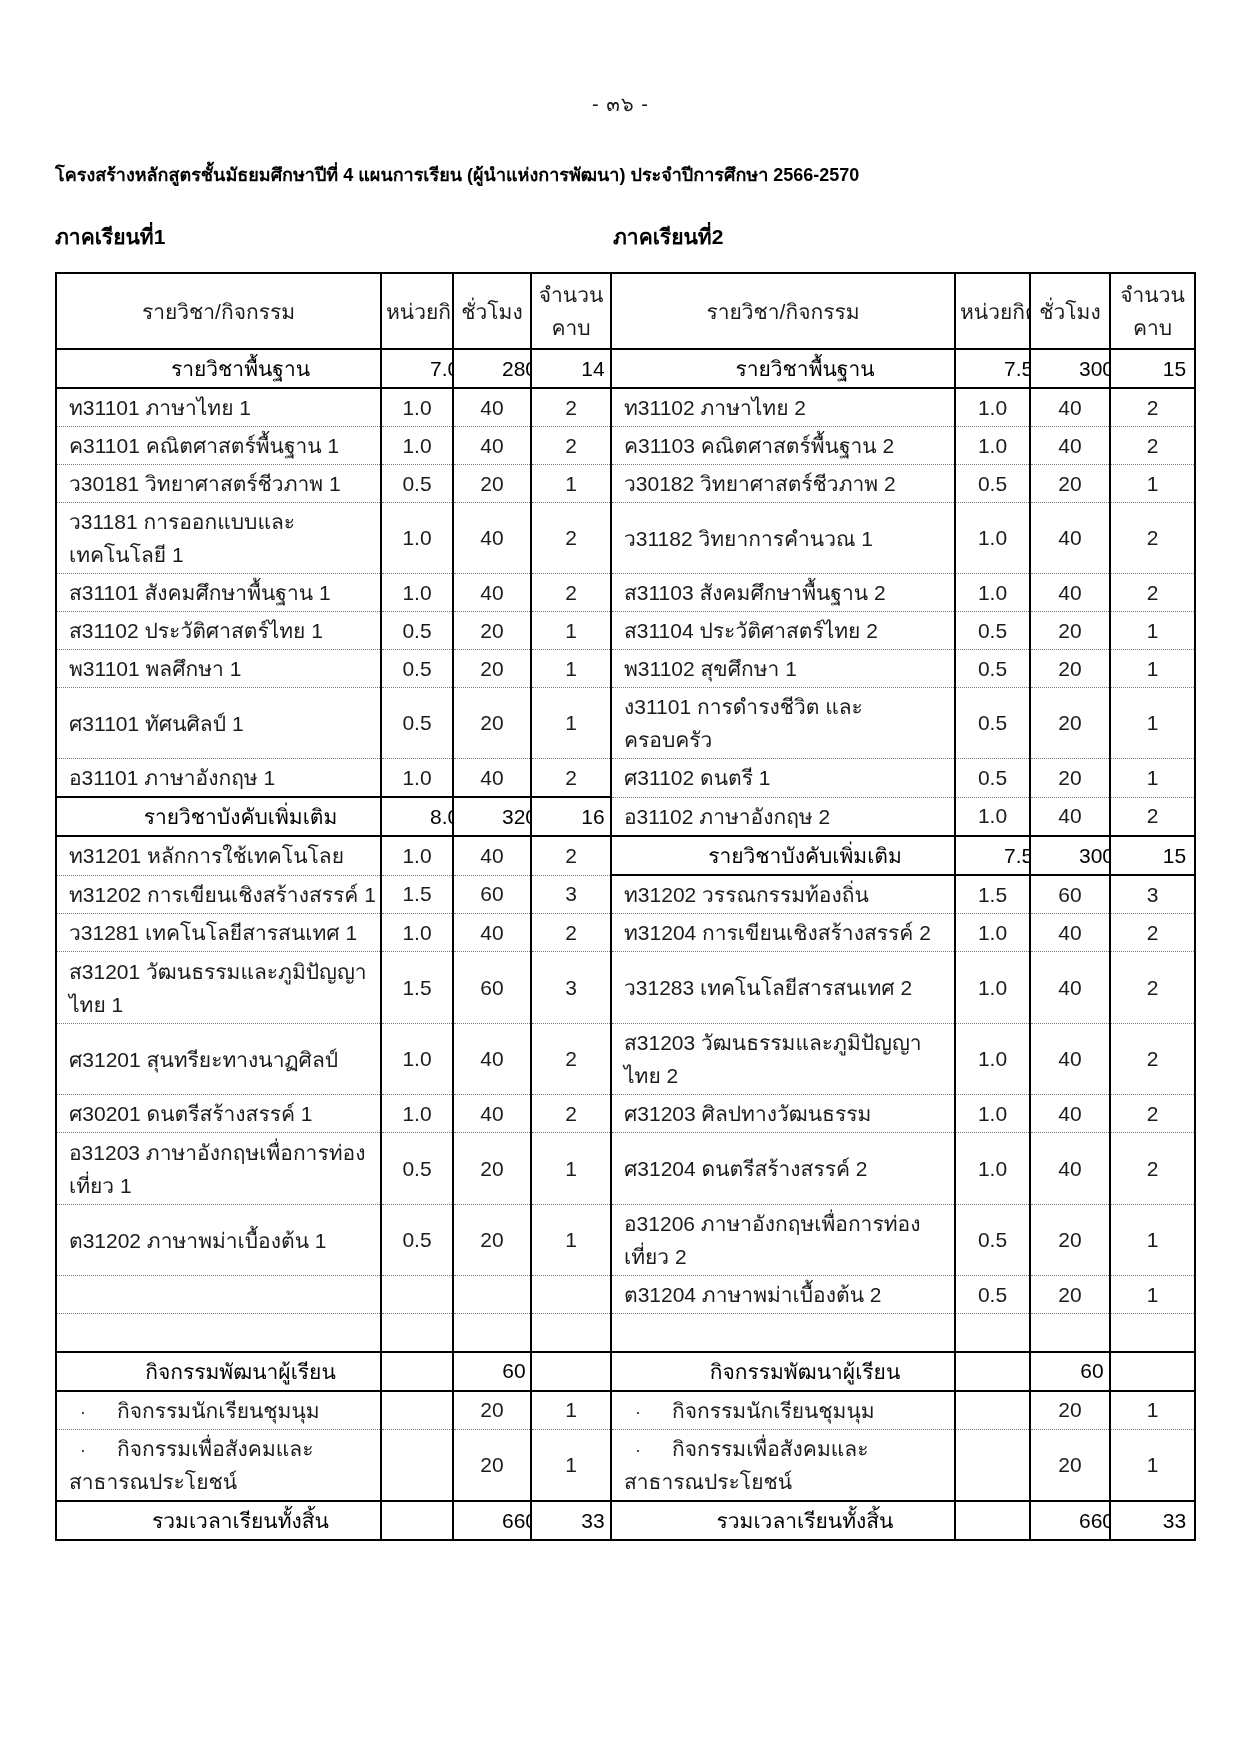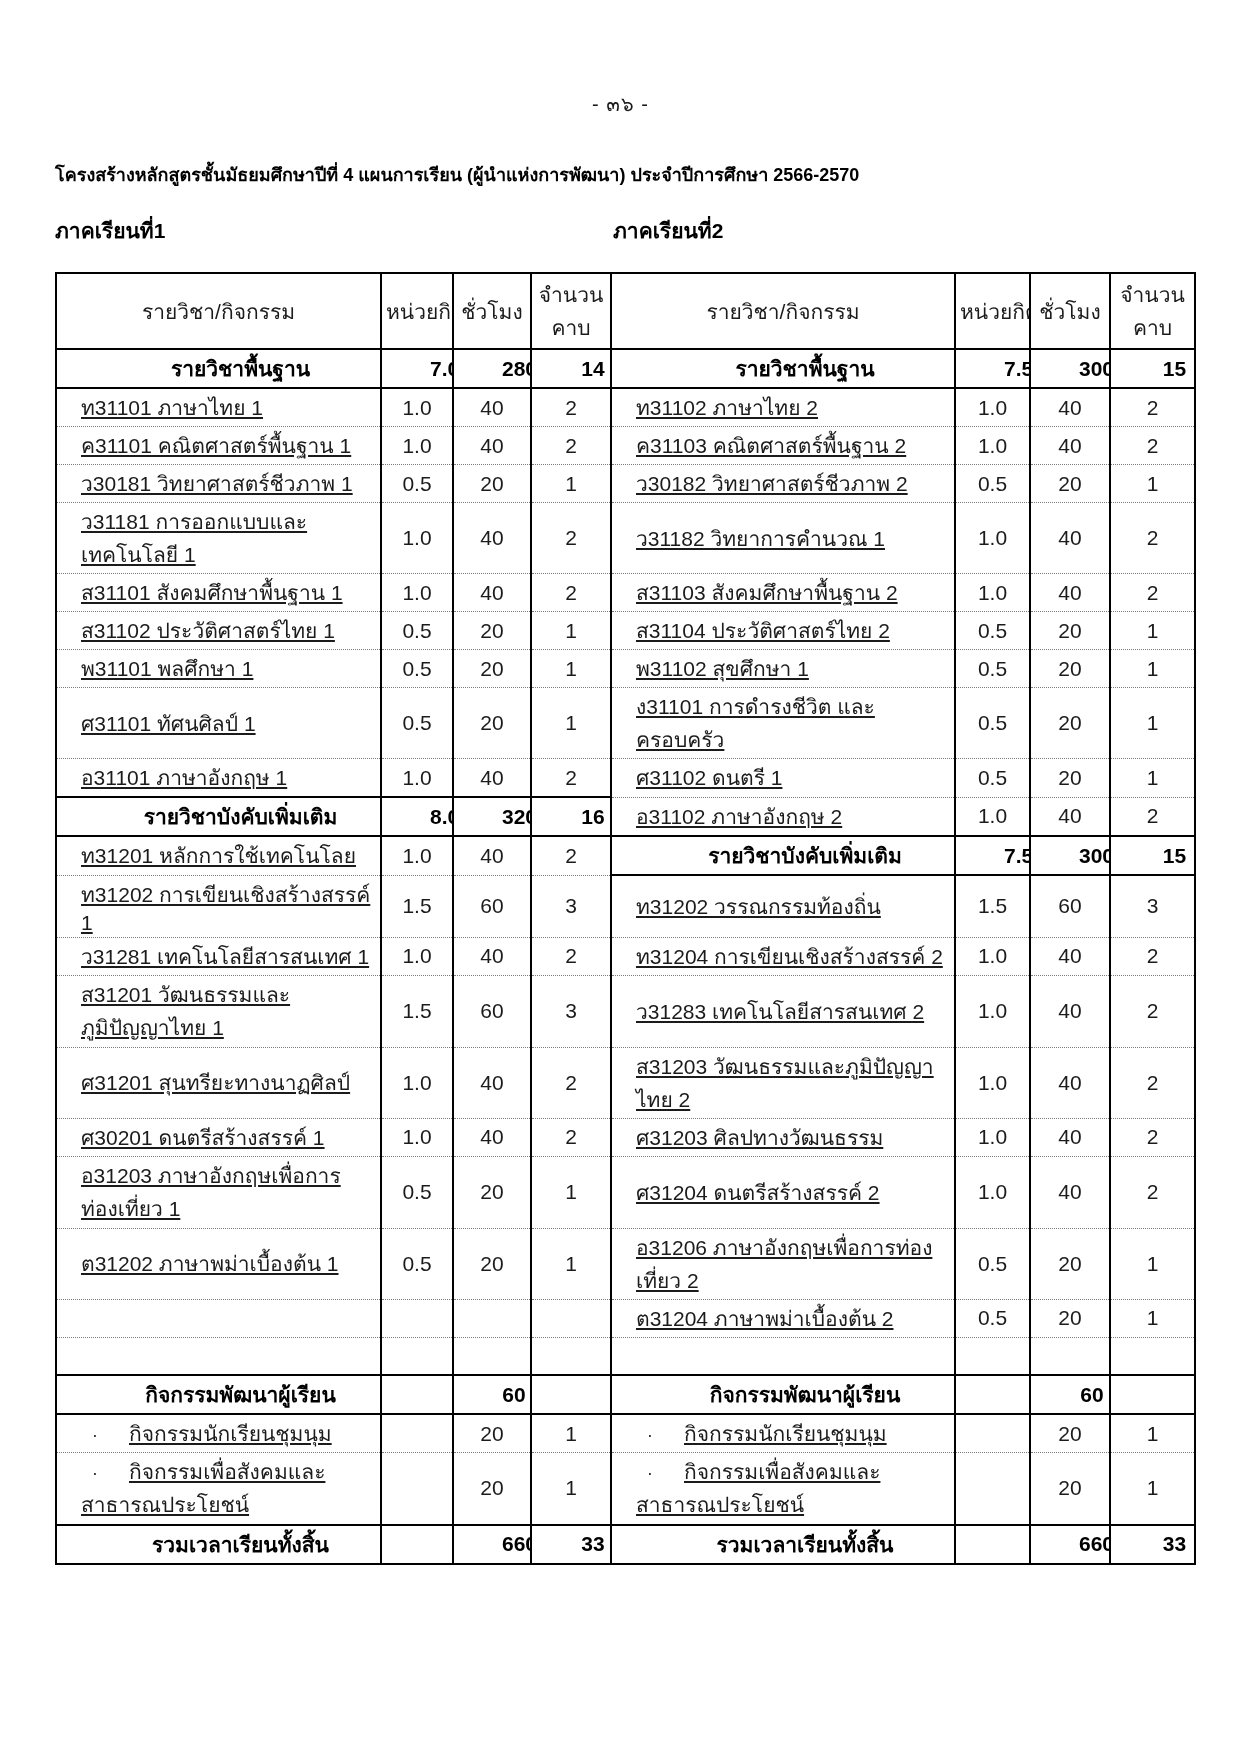--- a/index.html
+++ b/index.html
@@ -10,21 +10,21 @@
   }
   .page-number {
     position:absolute; top:88px; left:0; width:100%;
     text-align:center; font-size:20px; letter-spacing:1px; color:#1a1a1a;
   }
   .doc-title {
     position:absolute; top:160px; left:55px; width:1140px;
     font-size:18px; font-weight:bold; color:#000;
   }
   .semester-labels {
-    position:absolute; top:214px; left:55px; width:1139px;
+    position:absolute; top:220px; left:55px; width:1139px;
     display:flex; font-size:21px; font-weight:bold; color:#000;
   }
   .semester-labels .sem1 { width:558px; }
   .semester-labels .sem2 { flex:1; }
 
   table.curriculum {
     position:absolute; top:272px; left:55px; width:1139px;
     border-collapse:collapse; table-layout:fixed;
     font-size:21px; color:#1b1b1b;
     border:2.5px solid #000;
@@ -43,24 +43,24 @@
     vertical-align:middle; text-align:center;
     padding:2px 4px; overflow:hidden;
   }
   thead tr { height:76px; }
   thead th { font-weight:normal; border-bottom:2.5px solid #000; background:#fff; }
   tbody tr { height:38px; }
   tbody tr.tall { height:72px; }
 
   td { border-top:1px dotted #7c7c7c; }
   td.section, td.total {
-    font-weight:bold; color:#000;
+    font-weight:normal; color:#000;
     border-top:2.5px solid #000; border-bottom:2.5px solid #000;padding-left:48px;
   }
-  td.name.subject, td.name.bullet { text-align:left; padding-left:24px;text-decoration:underline; }
+  td.name.subject, td.name.bullet { text-align:left; padding-left:12px; }
   td.name.section, td.name.total { text-align:center; }
   .dot {
     display:inline-block; width:12px; margin:0 28px 0 8px;
     text-align:center; font-size:19px; color:#333;
   }
 </style>
 </head>
 <body>
 
 <div class="page-number">- ๓๖ -</div>

